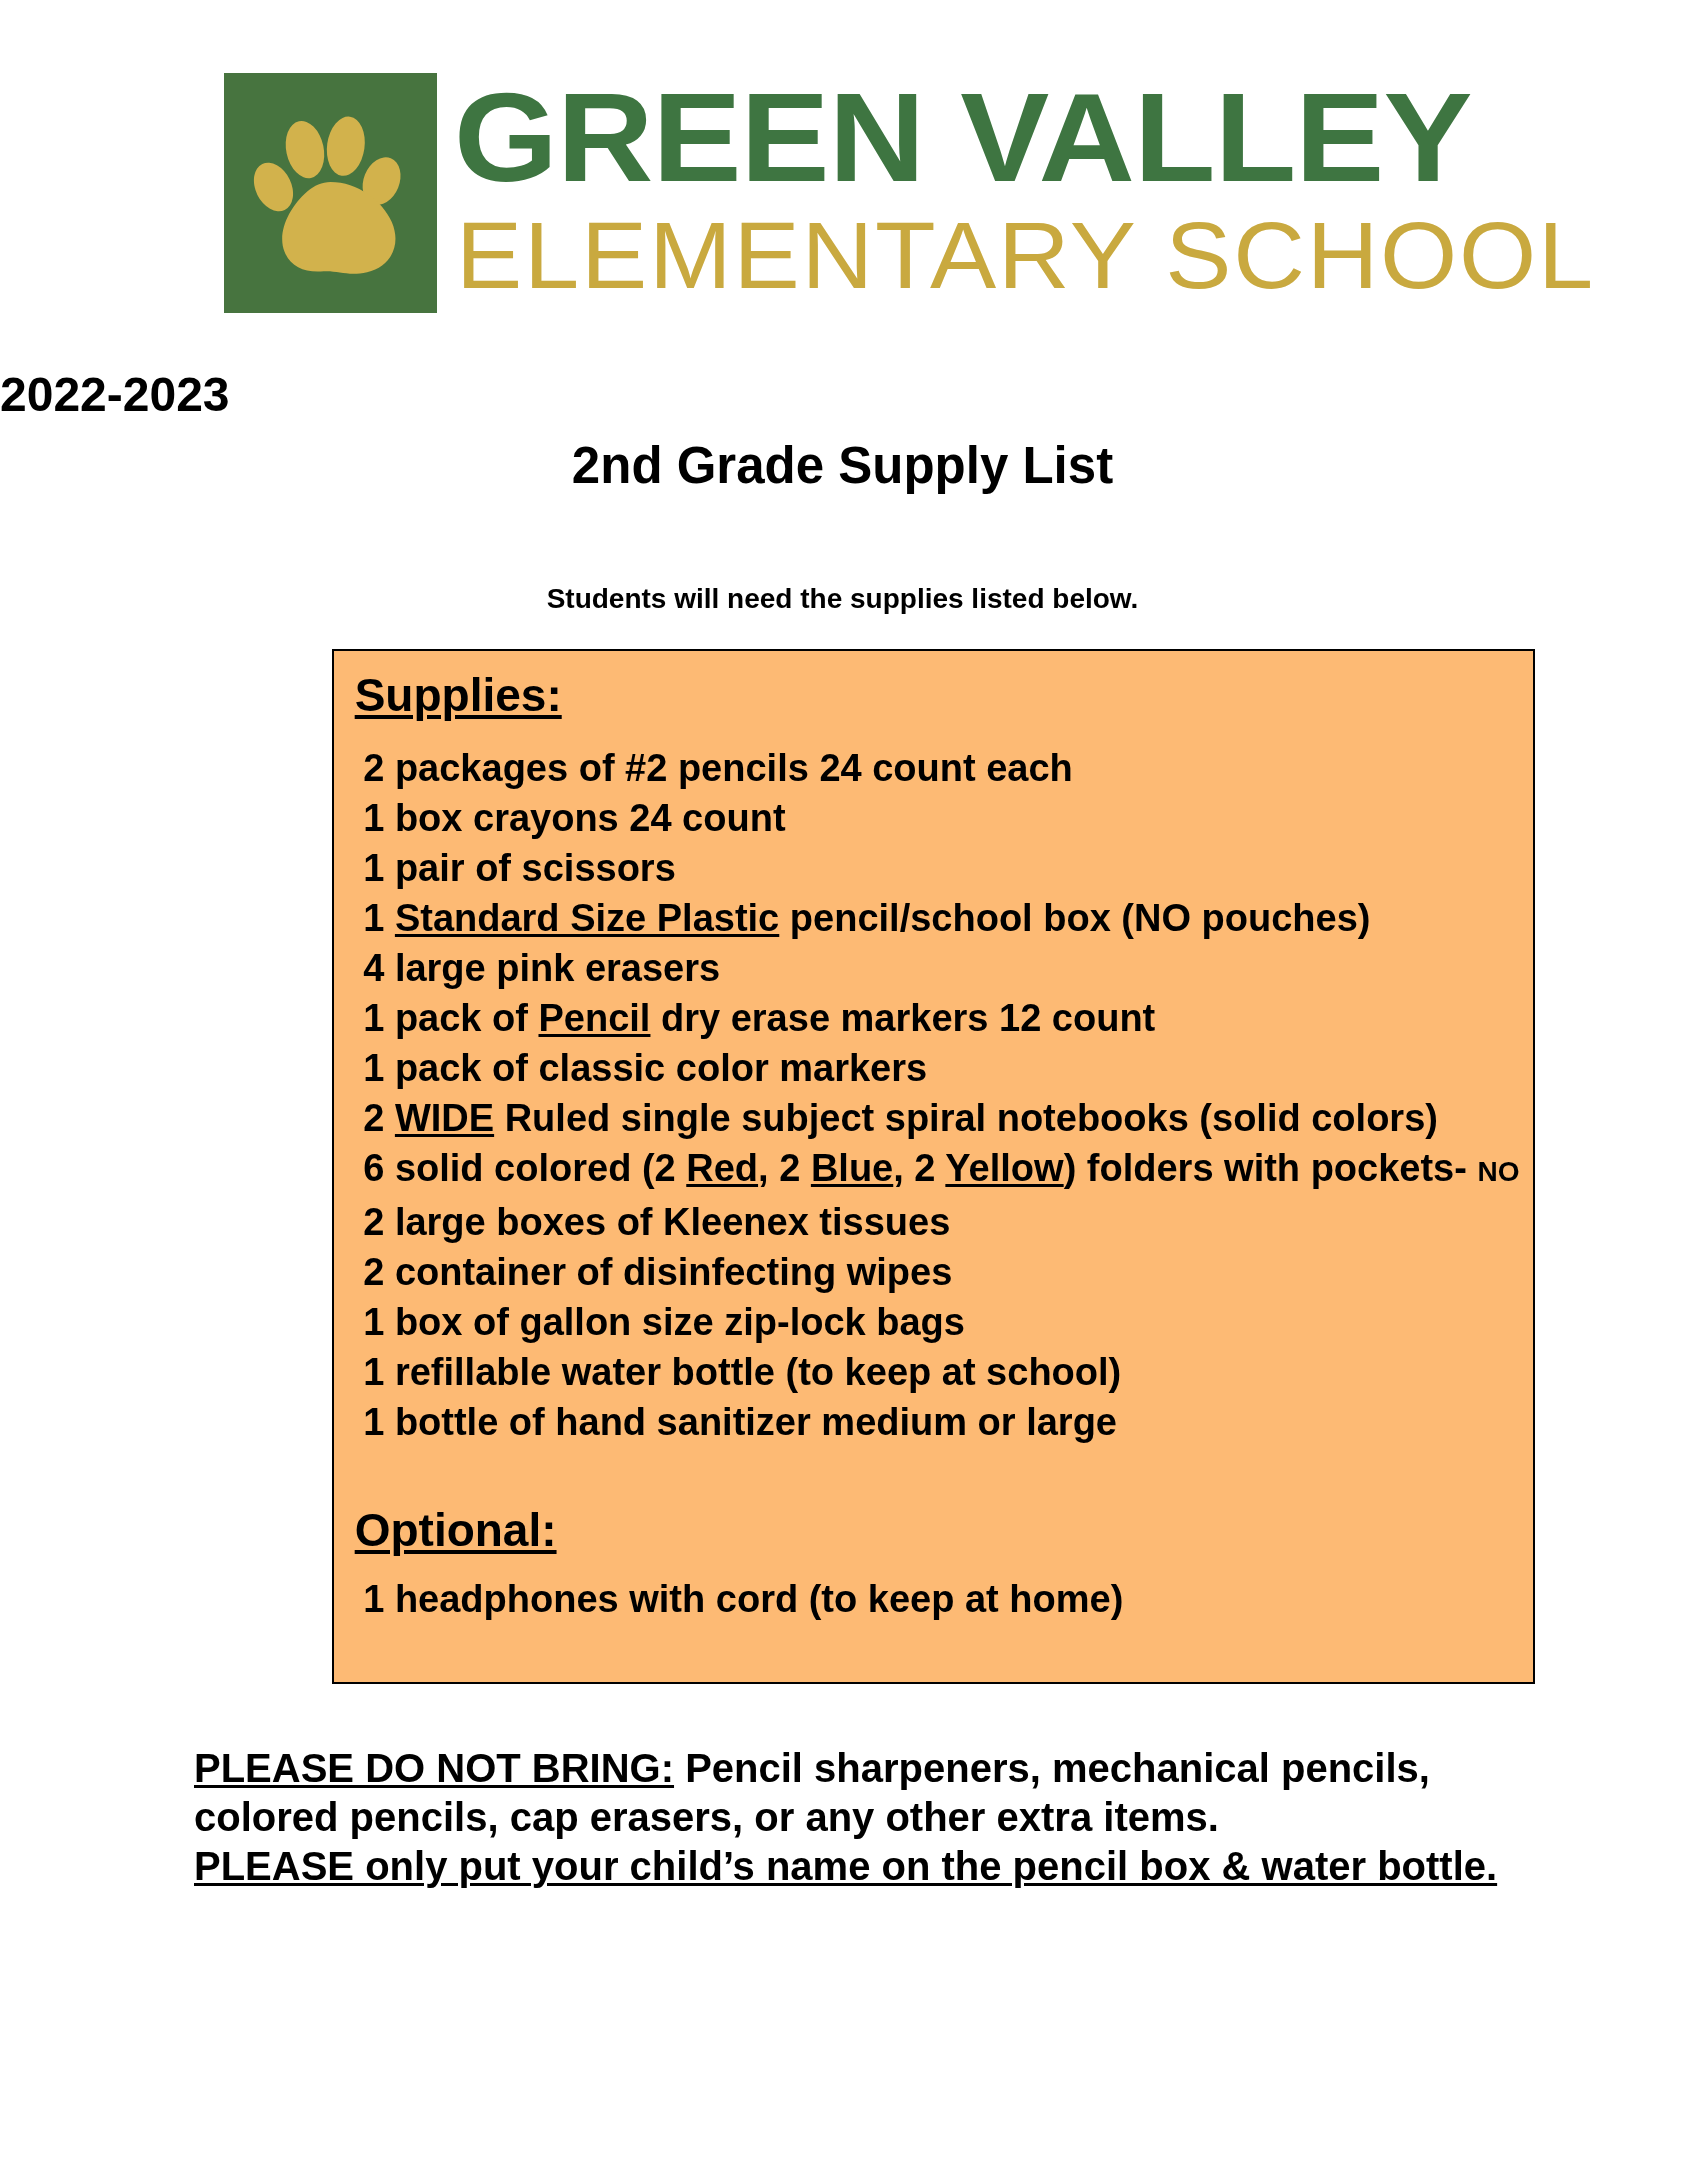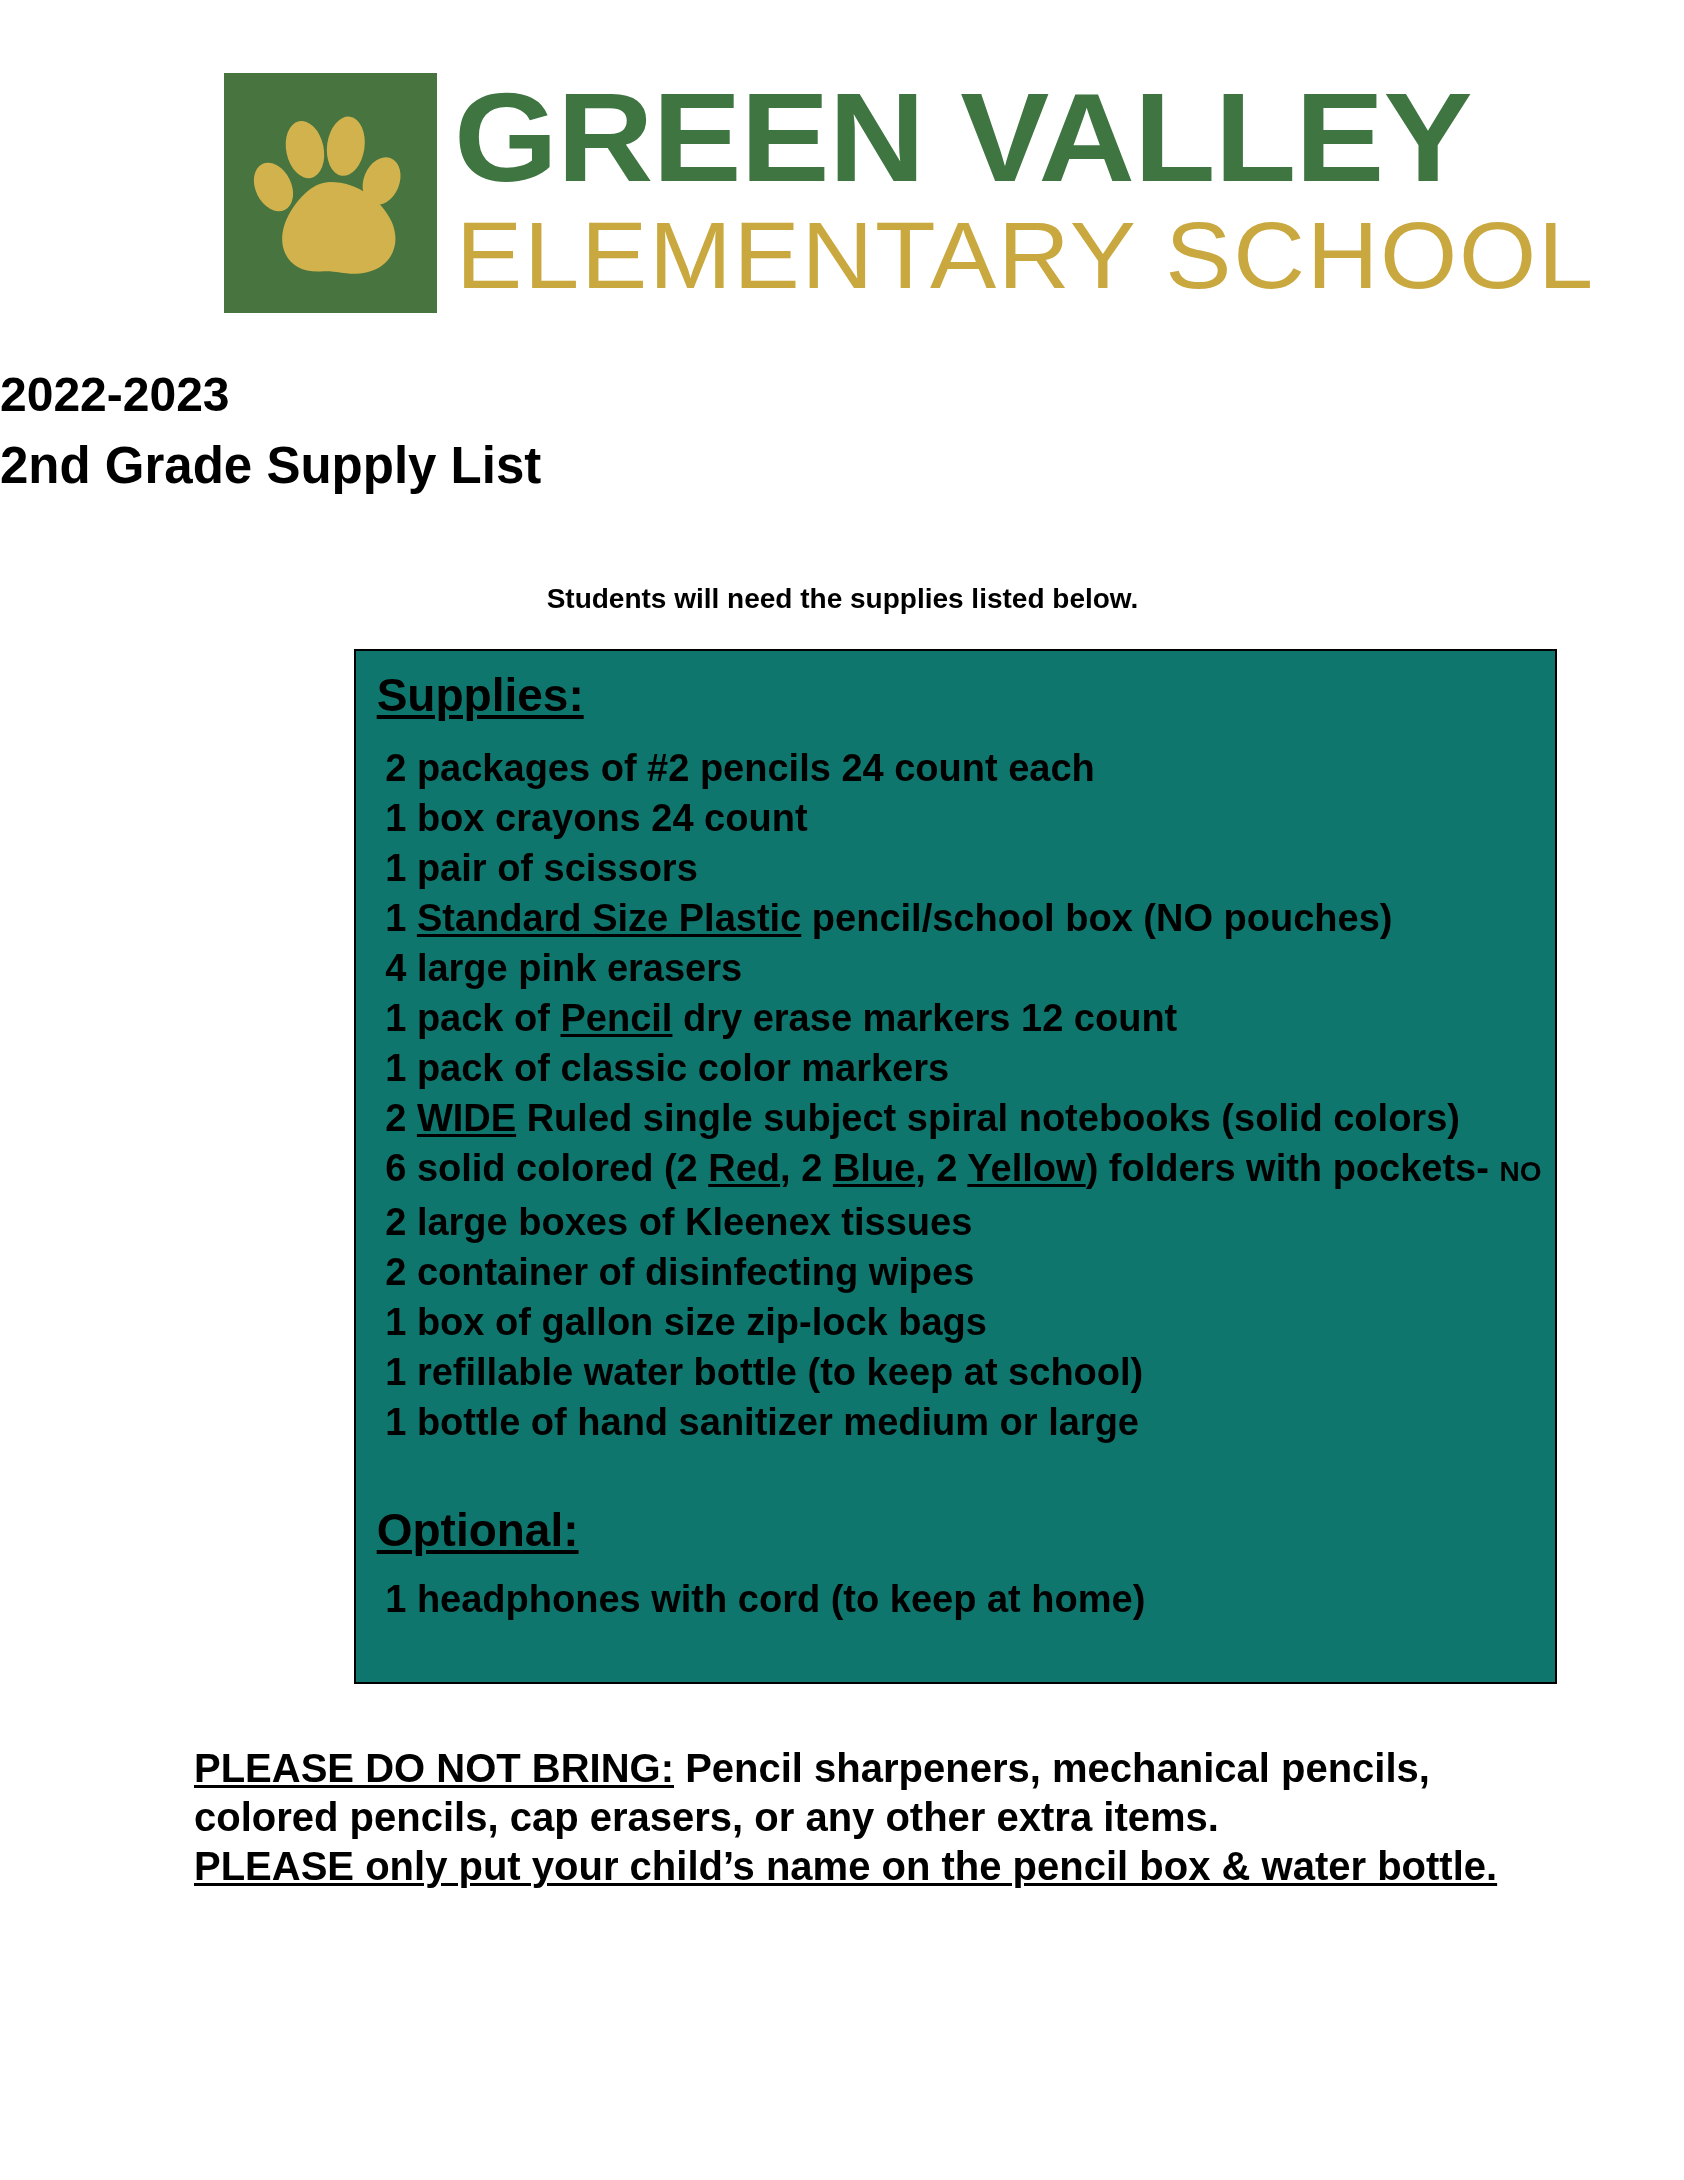--- a/index.html
+++ b/index.html
@@ -86,20 +86,21 @@
     text-align: left;
     font-size: 48px;
     line-height: 53px;
     letter-spacing: 0px;
   }
   .list-title {
     position: absolute;
     left: 0;
     top: 436px;
     width: 1685px;
+    text-align: center;
     font-size: 51px;
     line-height: 60px;
   }
   .intro-line {
     position: absolute;
     left: 0;
     top: 574px;
     width: 1685px;
     text-align: center;
     font-size: 28px;
@@ -107,23 +108,22 @@
   }
 
   
   .supplies-box {
     position: absolute;
     left: 332px;
     top: 649px;
     width: 1203px;
     height: 1035px;
     border: 2.6px solid #000000;
-    background: #0f766e;
+    background: #fdba74;
     overflow: hidden;
-    margin-left: 22px;
   }
   .box-inner {
     position: relative;
     width: 100%;
     height: 100%;
     padding: 17px 0 0 19px;
   }
   .section-head {
     font-family: "Liberation Sans Narrow", "Liberation Sans", sans-serif;
     font-weight: bold;

